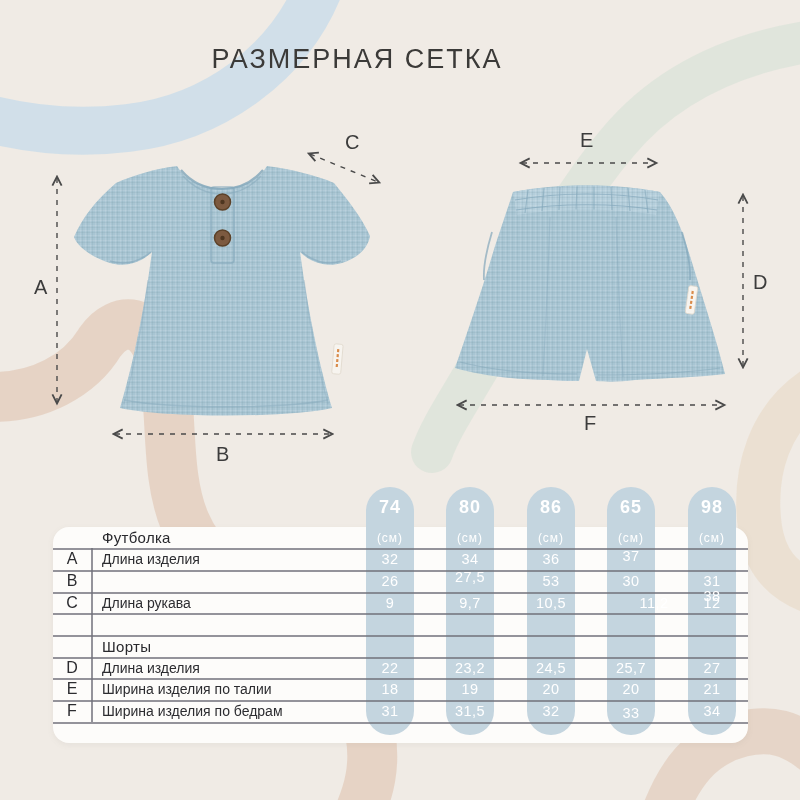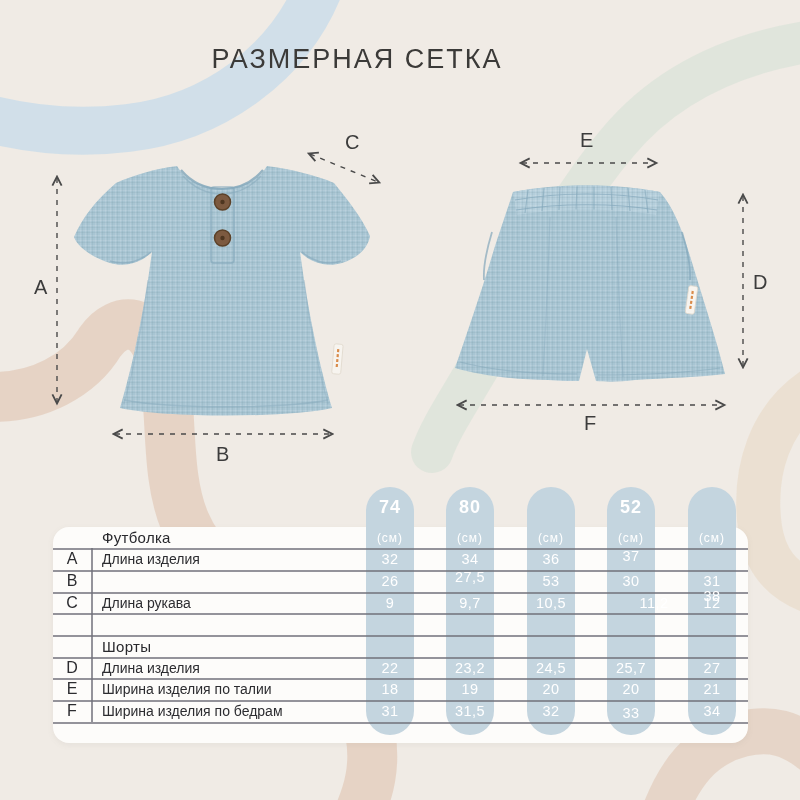--- a/index.html
+++ b/index.html
@@ -175,21 +175,23 @@
   <div class="hline" style="top:613px;"></div>
   <div class="hline" style="top:635px;"></div>
   <div class="hline" style="top:657px;"></div>
   <div class="hline" style="top:678px;"></div>
   <div class="hline" style="top:700px;"></div>
   <div class="hline" style="top:722px;"></div>
   <div class="vline"></div>
 
   <div class="cell center size-num" style="left:350px;top:487px;width:80px;height:40px;">74</div>
   <div class="cell center size-num" style="left:430px;top:487px;width:80px;height:40px;">80</div>
-  <div class="cell center size-num" style="left:591px;top:487px;width:80px;height:40px;">52</div>
+  <div class="cell center size-num" style="left:511px;top:487px;width:80px;height:40px;">86</div>
+  <div class="cell center size-num" style="left:591px;top:487px;width:80px;height:40px;">65</div>
+  <div class="cell center size-num" style="left:672px;top:487px;width:80px;height:40px;">98</div>
 
   <div class="cell section-name" style="left:102px;top:527px;width:250px;height:21px;">Футболка</div>
   <div class="cell center unit" style="left:350px;top:527px;width:80px;height:21px;">(см)</div>
   <div class="cell center unit" style="left:430px;top:527px;width:80px;height:21px;">(см)</div>
   <div class="cell center unit" style="left:511px;top:527px;width:80px;height:21px;">(см)</div>
   <div class="cell center unit" style="left:591px;top:527px;width:80px;height:21px;">(см)</div>
   <div class="cell center unit" style="left:672px;top:527px;width:80px;height:21px;">(см)</div>
 
   <div class="cell center letter" style="left:53px;top:548px;width:38px;height:22px;">А</div>
   <div class="cell param" style="left:102px;top:548px;width:250px;height:22px;">Длина изделия</div>

